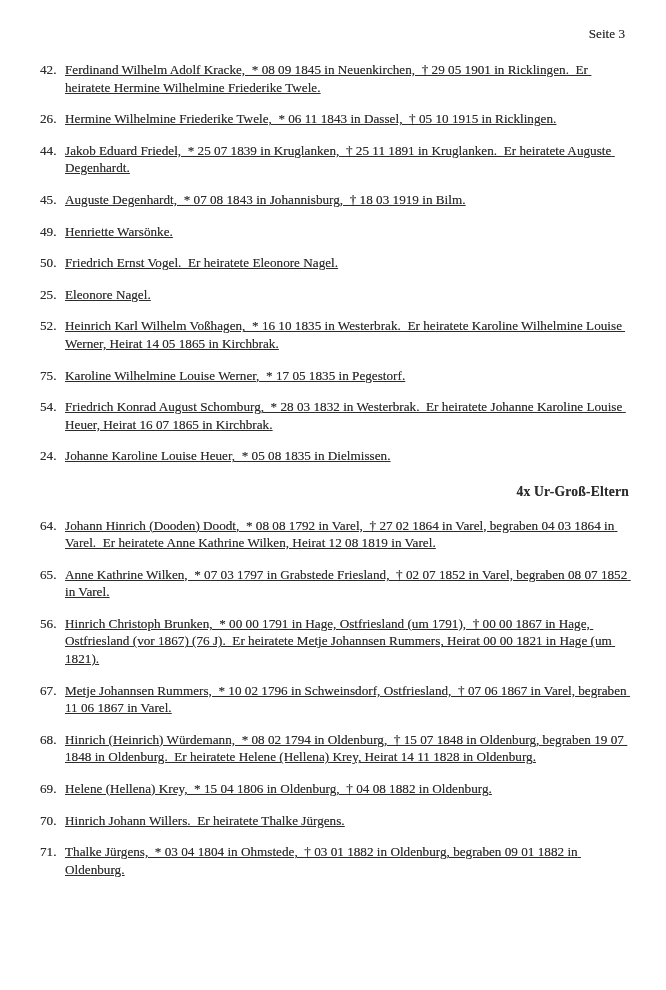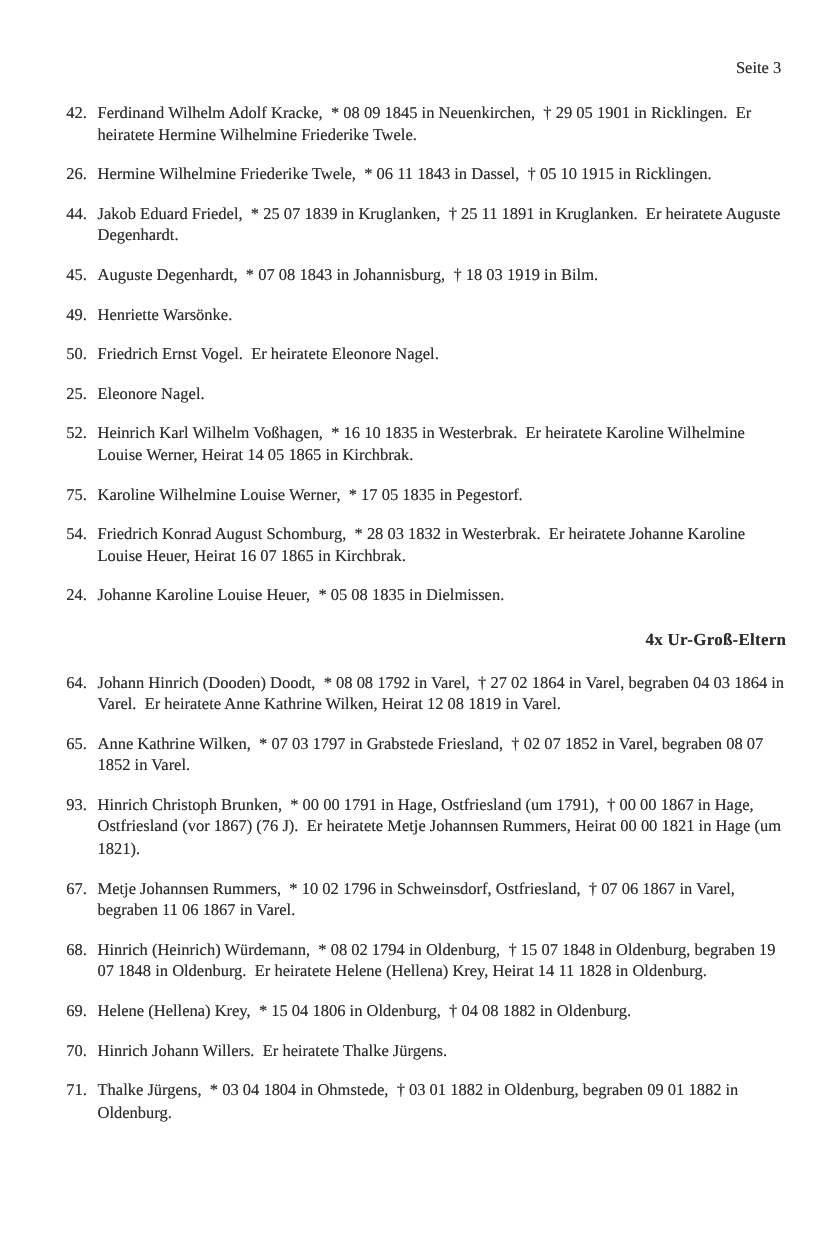--- a/index.html
+++ b/index.html
@@ -12,38 +12,39 @@
     height: 990px;
     overflow: hidden;
     font-family: "Liberation Serif", "DejaVu Serif", serif;
     color: #2c2c2c;
     text-shadow: 0 0 0.45px rgba(40,40,40,0.55);
   }
   .page {
     box-sizing: border-box;
     width: 666px;
     height: 990px;
-    padding: 46px 37px 20px 40px;
+    padding: 26px 37px 20px 40px;
   }
   .page-header {
     text-align: right;
     font-size: 13.2px;
     line-height: 16px;
     padding-right: 4px;
     margin-bottom: 19px;
   }
   .entries {
     width: 588px;
   }
   .entry {
-    margin: 0 0 14px 13px;
+    margin: 0 0 14px 0;
     padding-left: 25px;
     text-indent: -25px;
     font-size: 13.2px;
     line-height: 17.6px;
+    text-decoration: underline;
   }
   .entry .num {
     display: inline-block;
     width: 25px;
     text-indent: 0;
   }
   .entry .txt {
     white-space: pre-wrap;
   }
   .section-heading {
@@ -74,21 +75,21 @@
     <p class="entry"><span class="num">75.</span><span class="txt">Karoline Wilhelmine Louise Werner,  * 17 05 1835 in Pegestorf.</span></p>
     <p class="entry"><span class="num">54.</span><span class="txt">Friedrich Konrad August Schomburg,  * 28 03 1832 in Westerbrak.  Er heiratete Johanne Karoline Louise Heuer, Heirat 16 07 1865 in Kirchbrak.</span></p>
     <p class="entry"><span class="num">24.</span><span class="txt">Johanne Karoline Louise Heuer,  * 05 08 1835 in Dielmissen.</span></p>
   </div>
 
   <h2 class="section-heading">4x Ur-Groß-Eltern</h2>
 
   <div class="entries">
     <p class="entry"><span class="num">64.</span><span class="txt">Johann Hinrich (Dooden) Doodt,  * 08 08 1792 in Varel,  † 27 02 1864 in Varel, begraben 04 03 1864 in Varel.  Er heiratete Anne Kathrine Wilken, Heirat 12 08 1819 in Varel.</span></p>
     <p class="entry"><span class="num">65.</span><span class="txt">Anne Kathrine Wilken,  * 07 03 1797 in Grabstede Friesland,  † 02 07 1852 in Varel, begraben 08 07 1852 in Varel.</span></p>
-    <p class="entry"><span class="num">93.</span><span class="txt">Hinrich Christoph Brunken,  * 00 00 1791 in Hage, Ostfriesland (um 1791),  † 00 00 1867 in Hage, Ostfriesland (vor 1867) (76 J).  Er heiratete Metje Johannsen Rummers, Heirat 00 00 1821 in Hage (um 1821).</span></p>
+    <p class="entry"><span class="num">56.</span><span class="txt">Hinrich Christoph Brunken,  * 00 00 1791 in Hage, Ostfriesland (um 1791),  † 00 00 1867 in Hage, Ostfriesland (vor 1867) (76 J).  Er heiratete Metje Johannsen Rummers, Heirat 00 00 1821 in Hage (um 1821).</span></p>
     <p class="entry"><span class="num">67.</span><span class="txt">Metje Johannsen Rummers,  * 10 02 1796 in Schweinsdorf, Ostfriesland,  † 07 06 1867 in Varel, begraben 11 06 1867 in Varel.</span></p>
     <p class="entry"><span class="num">68.</span><span class="txt">Hinrich (Heinrich) Würdemann,  * 08 02 1794 in Oldenburg,  † 15 07 1848 in Oldenburg, begraben 19 07 1848 in Oldenburg.  Er heiratete Helene (Hellena) Krey, Heirat 14 11 1828 in Oldenburg.</span></p>
     <p class="entry"><span class="num">69.</span><span class="txt">Helene (Hellena) Krey,  * 15 04 1806 in Oldenburg,  † 04 08 1882 in Oldenburg.</span></p>
     <p class="entry"><span class="num">70.</span><span class="txt">Hinrich Johann Willers.  Er heiratete Thalke Jürgens.</span></p>
     <p class="entry"><span class="num">71.</span><span class="txt">Thalke Jürgens,  * 03 04 1804 in Ohmstede,  † 03 01 1882 in Oldenburg, begraben 09 01 1882 in Oldenburg.</span></p>
   </div>
 
 </div>
 
 </body></html>

